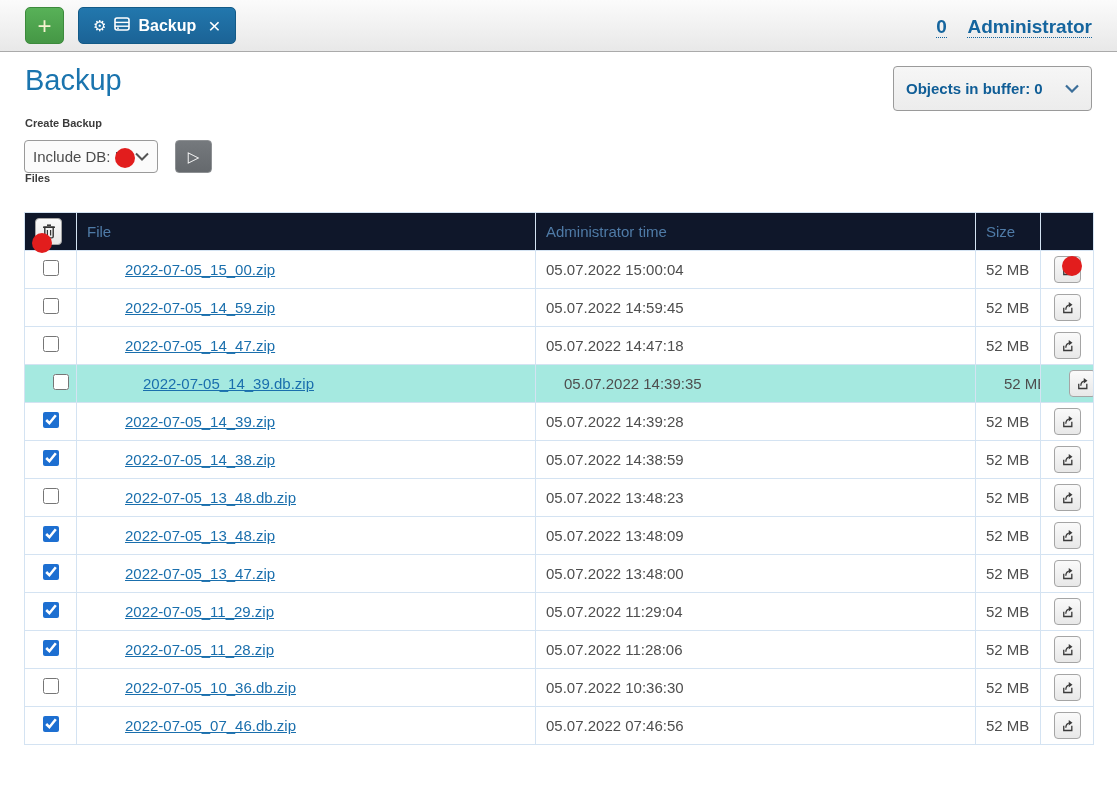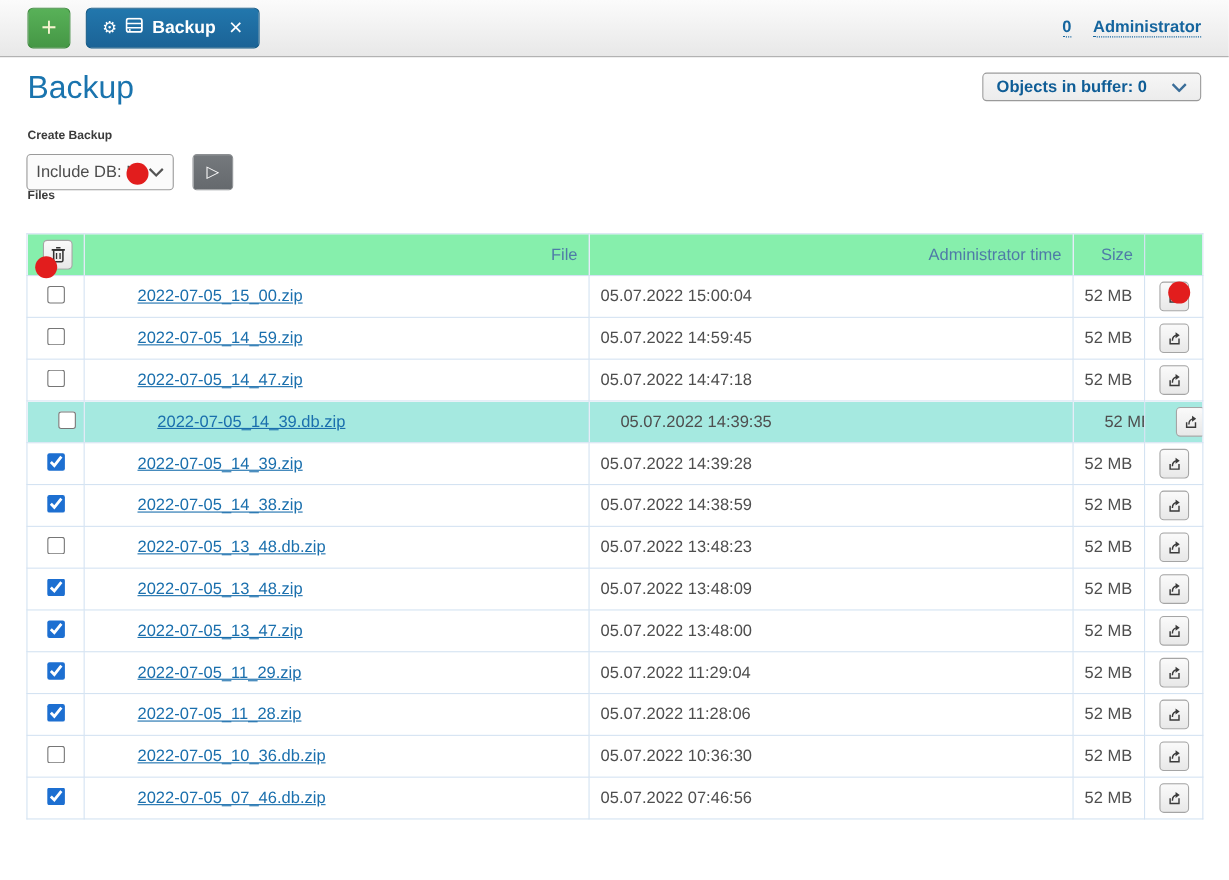--- a/index.html
+++ b/index.html
@@ -11,27 +11,27 @@
     background:linear-gradient(#fbfbfb,#e8e8e8); border-bottom:1px solid #aaa; }
   .add-btn { position:absolute; left:25px; top:7px; width:39px; height:37px;
     background:linear-gradient(#58b158,#459745); border:1px solid #3c8a3c; border-radius:5px;
     color:#f7f3d0; font-size:24px; font-weight:400; line-height:33px; text-align:center; cursor:pointer; }
   .tab { position:absolute; left:78px; top:7px; height:37px; padding:0 14px;
     background:linear-gradient(#2277ad,#1b6396); border:1px solid #135a87; border-radius:5px;
     display:flex; align-items:center; gap:8px; color:#fff; cursor:pointer; }
   .tab .gear { font-size:15px; line-height:1; }
   .tab .title { font-size:16px; font-weight:bold; }
   .tab .close { font-size:21px; line-height:1; margin-left:4px; font-weight:400; }
-  .user-links { position:absolute; right:25px; top:16px; font-size:15px; font-weight:bold; }
+  .user-links { position:absolute; right:25px; top:16px; font-size:19px; font-weight:bold; }
   .user-links a { color:#15659e; text-decoration:none; border-bottom:1px dotted #15659e; cursor:pointer; }
   .user-links a.count { margin-right:16px; }
 
   
   .page-title { position:absolute; left:25px; top:64px; font-size:29px; color:#1a74ae; font-weight:400; }
-  .buffer-btn { position:absolute; right:25px; top:66px; width:199px; height:26px;
+  .buffer-btn { position:absolute; right:25px; top:66px; width:199px; height:45px;
     background:linear-gradient(#f6f6f6,#ececec); border:1px solid #9a9a9a; border-radius:4px;
     display:flex; align-items:center; padding:0 12px; cursor:pointer; }
   .buffer-btn .lbl { color:#0f5d96; font-size:15px; font-weight:bold; flex:1; }
 
   .section-h { position:absolute; left:25px; font-size:11px; font-weight:bold; color:#3b3b3b; }
   .h-create { top:117px; }
   .h-files { top:172px; }
 
   .includedb { position:absolute; left:24px; top:140px; width:134px; height:33px;
     background:#fbfbfb; border:1px solid #9a9a9a; border-radius:4px;
@@ -39,21 +39,21 @@
   .includedb .lbl { color:#4c4c4c; font-size:15px; flex:1; white-space:nowrap; }
   .run-btn { position:absolute; left:175px; top:140px; width:37px; height:33px;
     background:linear-gradient(#75797d,#65696d); border:1px solid #8d9093; border-radius:4px;
     color:#fff; font-size:15px; text-align:center; line-height:30px; cursor:pointer; }
 
   
   table.files { position:absolute; left:24px; top:212px; width:1069px;
     border-collapse:collapse; table-layout:fixed; font-size:15px; }
   table.files th, table.files td { border:1px solid #d4e3f2; height:38px; padding:0 10px;
     overflow:hidden; white-space:nowrap; }
-  table.files thead th { background:#86efac; color:#4f7ba7; font-weight:400; text-align:right; }
+  table.files thead th { background:#0f172a; color:#4f7ba7; font-weight:400; text-align:left; }
   td.c-check, th.c-check { text-align:center; padding:0; }
   td.c-act, th.c-act { text-align:center; padding:0; }
   table.files a { color:#1a6fad; text-decoration:underline; cursor:pointer;margin-left:38px; }
   td.c-mod, td.c-size { color:#4e4e4e;margin-top:24px; }
   tr.hl td { background:#a5e9e0;padding-left:28px; }
   input[type=checkbox] { width:16px; height:16px; accent-color:#1d6fd1; cursor:pointer; }
   .icon-btn { width:27px; height:27px; background:linear-gradient(#fafafa,#e8e8e8);
     border:1px solid #a5a5a5; border-radius:4px; cursor:pointer;
     display:inline-flex; align-items:center; justify-content:center; vertical-align:middle; }
   .icon-btn svg { display:block; }

